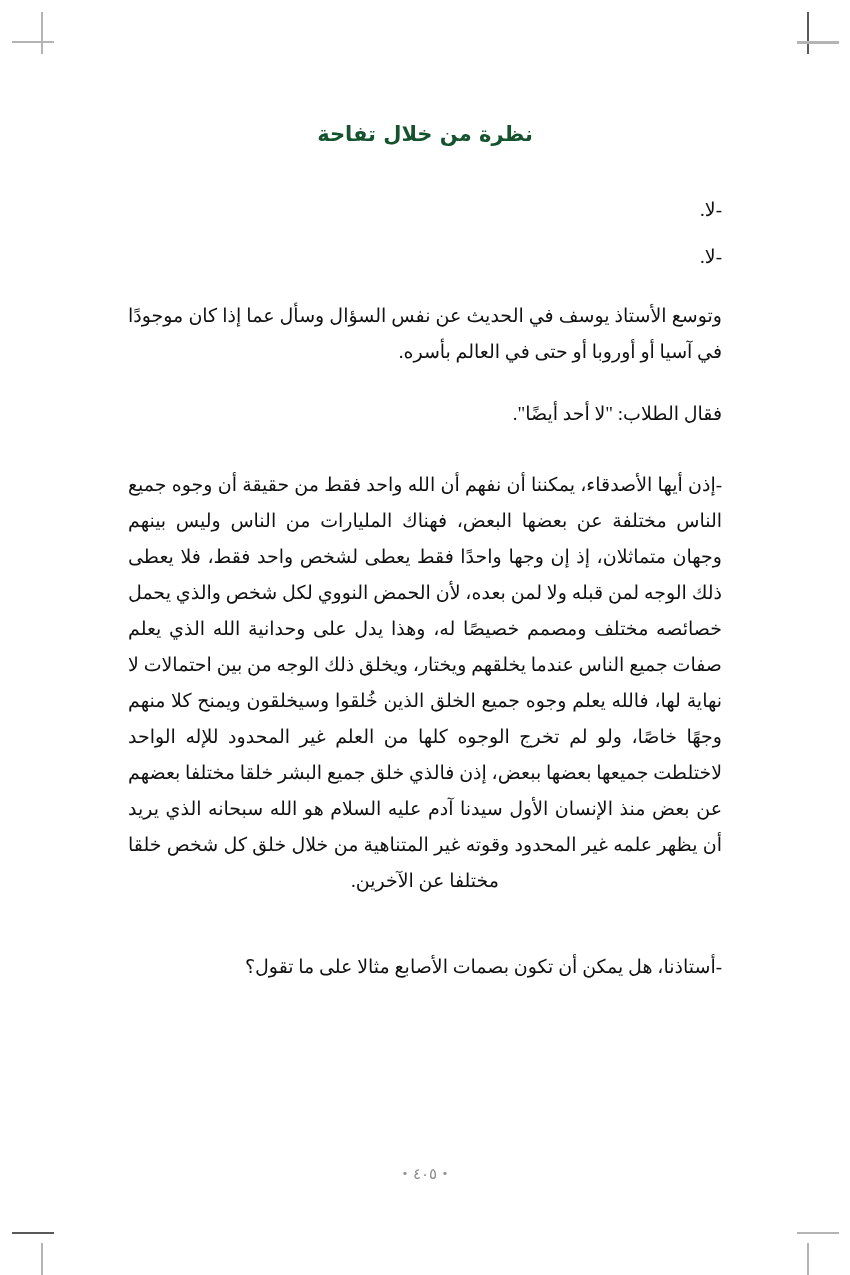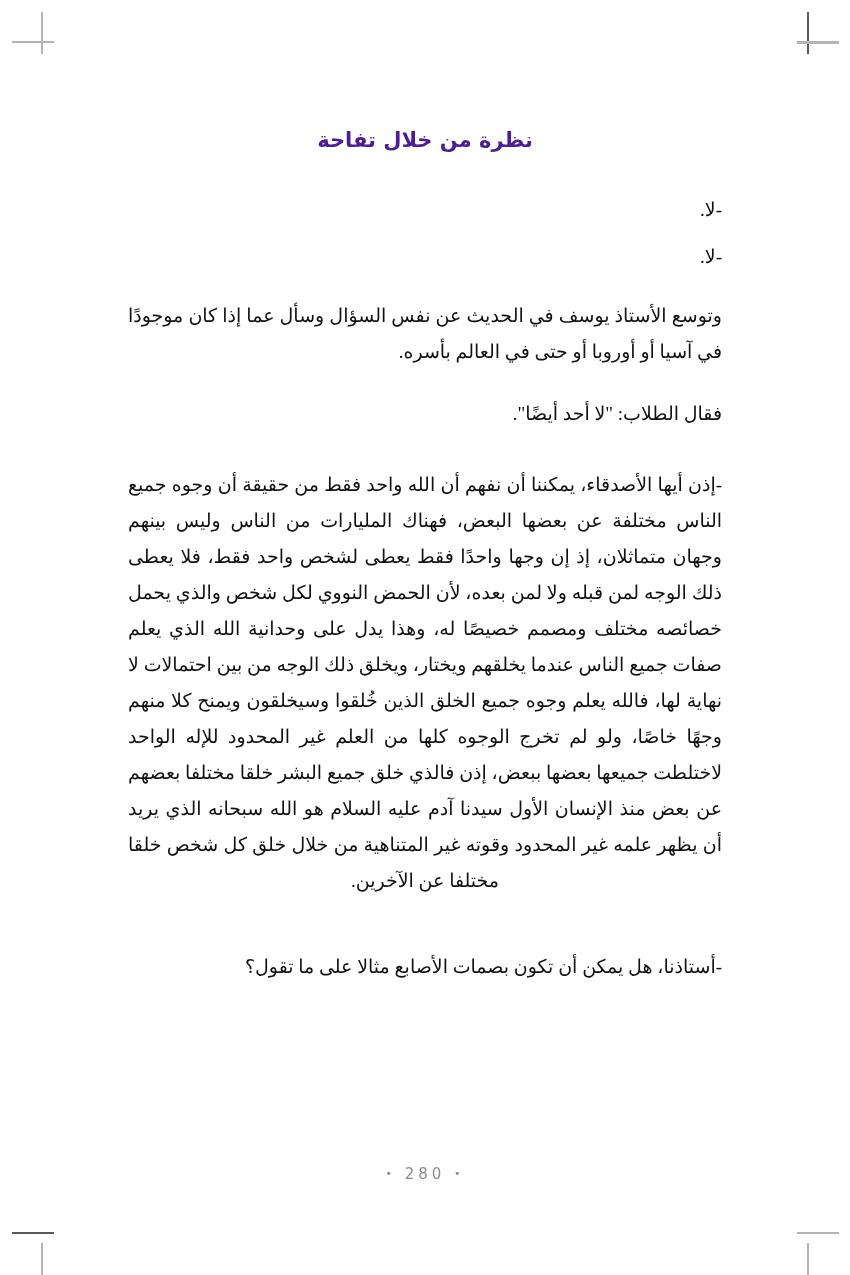--- a/index.html
+++ b/index.html
@@ -33,25 +33,25 @@
 
   .crop-bl-v { left: 41px;  top: 1243px; width: 2px;  height: 42px; }
   .crop-bl-h { left: 12px;  top: 1232px; width: 42px; height: 2px; }
 
   .crop-br-v { left: 807px; top: 1243px; width: 2px;  height: 42px; }
   .crop-br-h { left: 797px; top: 1232px; width: 42px; height: 2px; }
 
   
   .running-head {
     position: absolute;
-    top: 128px;
+    top: 122px;
     left: 0;
     right: 0;
     text-align: center;
-    color: #4c1d95;
+    color: #14532d;
     font-size: 21px;
     font-weight: 700;
     letter-spacing: 0.5px;
     font-family: "DejaVu Sans", "Liberation Sans", sans-serif;
   }
 
   
   .text-block {
     position: absolute;
     top: 192px;
@@ -148,17 +148,17 @@
 
     <p class="line">-أستاذنا، هل يمكن أن تكون بصمات الأصابع مثالا على ما تقول؟</p>
 
     <div class="gap-sm"></div>
 
 
   </div>
 
   <div class="folio">
     <span class="dot">•</span>
-    <span class="num">280</span>
+    <span class="num">٤٠٥</span>
     <span class="dot">•</span>
   </div>
 
 </div>
 
 </body></html>

